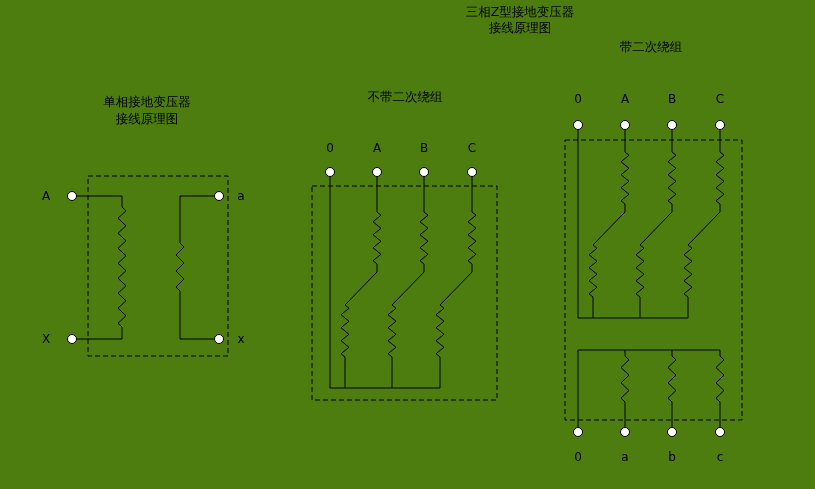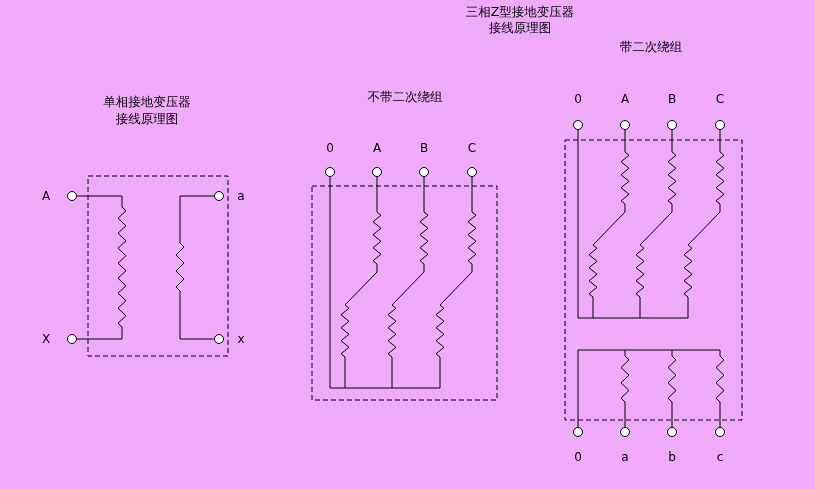--- a/index.html
+++ b/index.html
@@ -5,21 +5,21 @@
   html, body {
     margin: 0;
     padding: 0;
     background: #ffffff;
     font-family: "DejaVu Sans", sans-serif;
   }
   .canvas {
     position: relative;
     width: 815px;
     height: 489px;
-    background: #f0abfc;
+    background: #4d7c0f;
     overflow: hidden;
   }
   svg { display: block; }
   .wire {
     stroke: #000000;
     stroke-width: 1;
     fill: none;
   }
   .winding {
     stroke: #000000;

